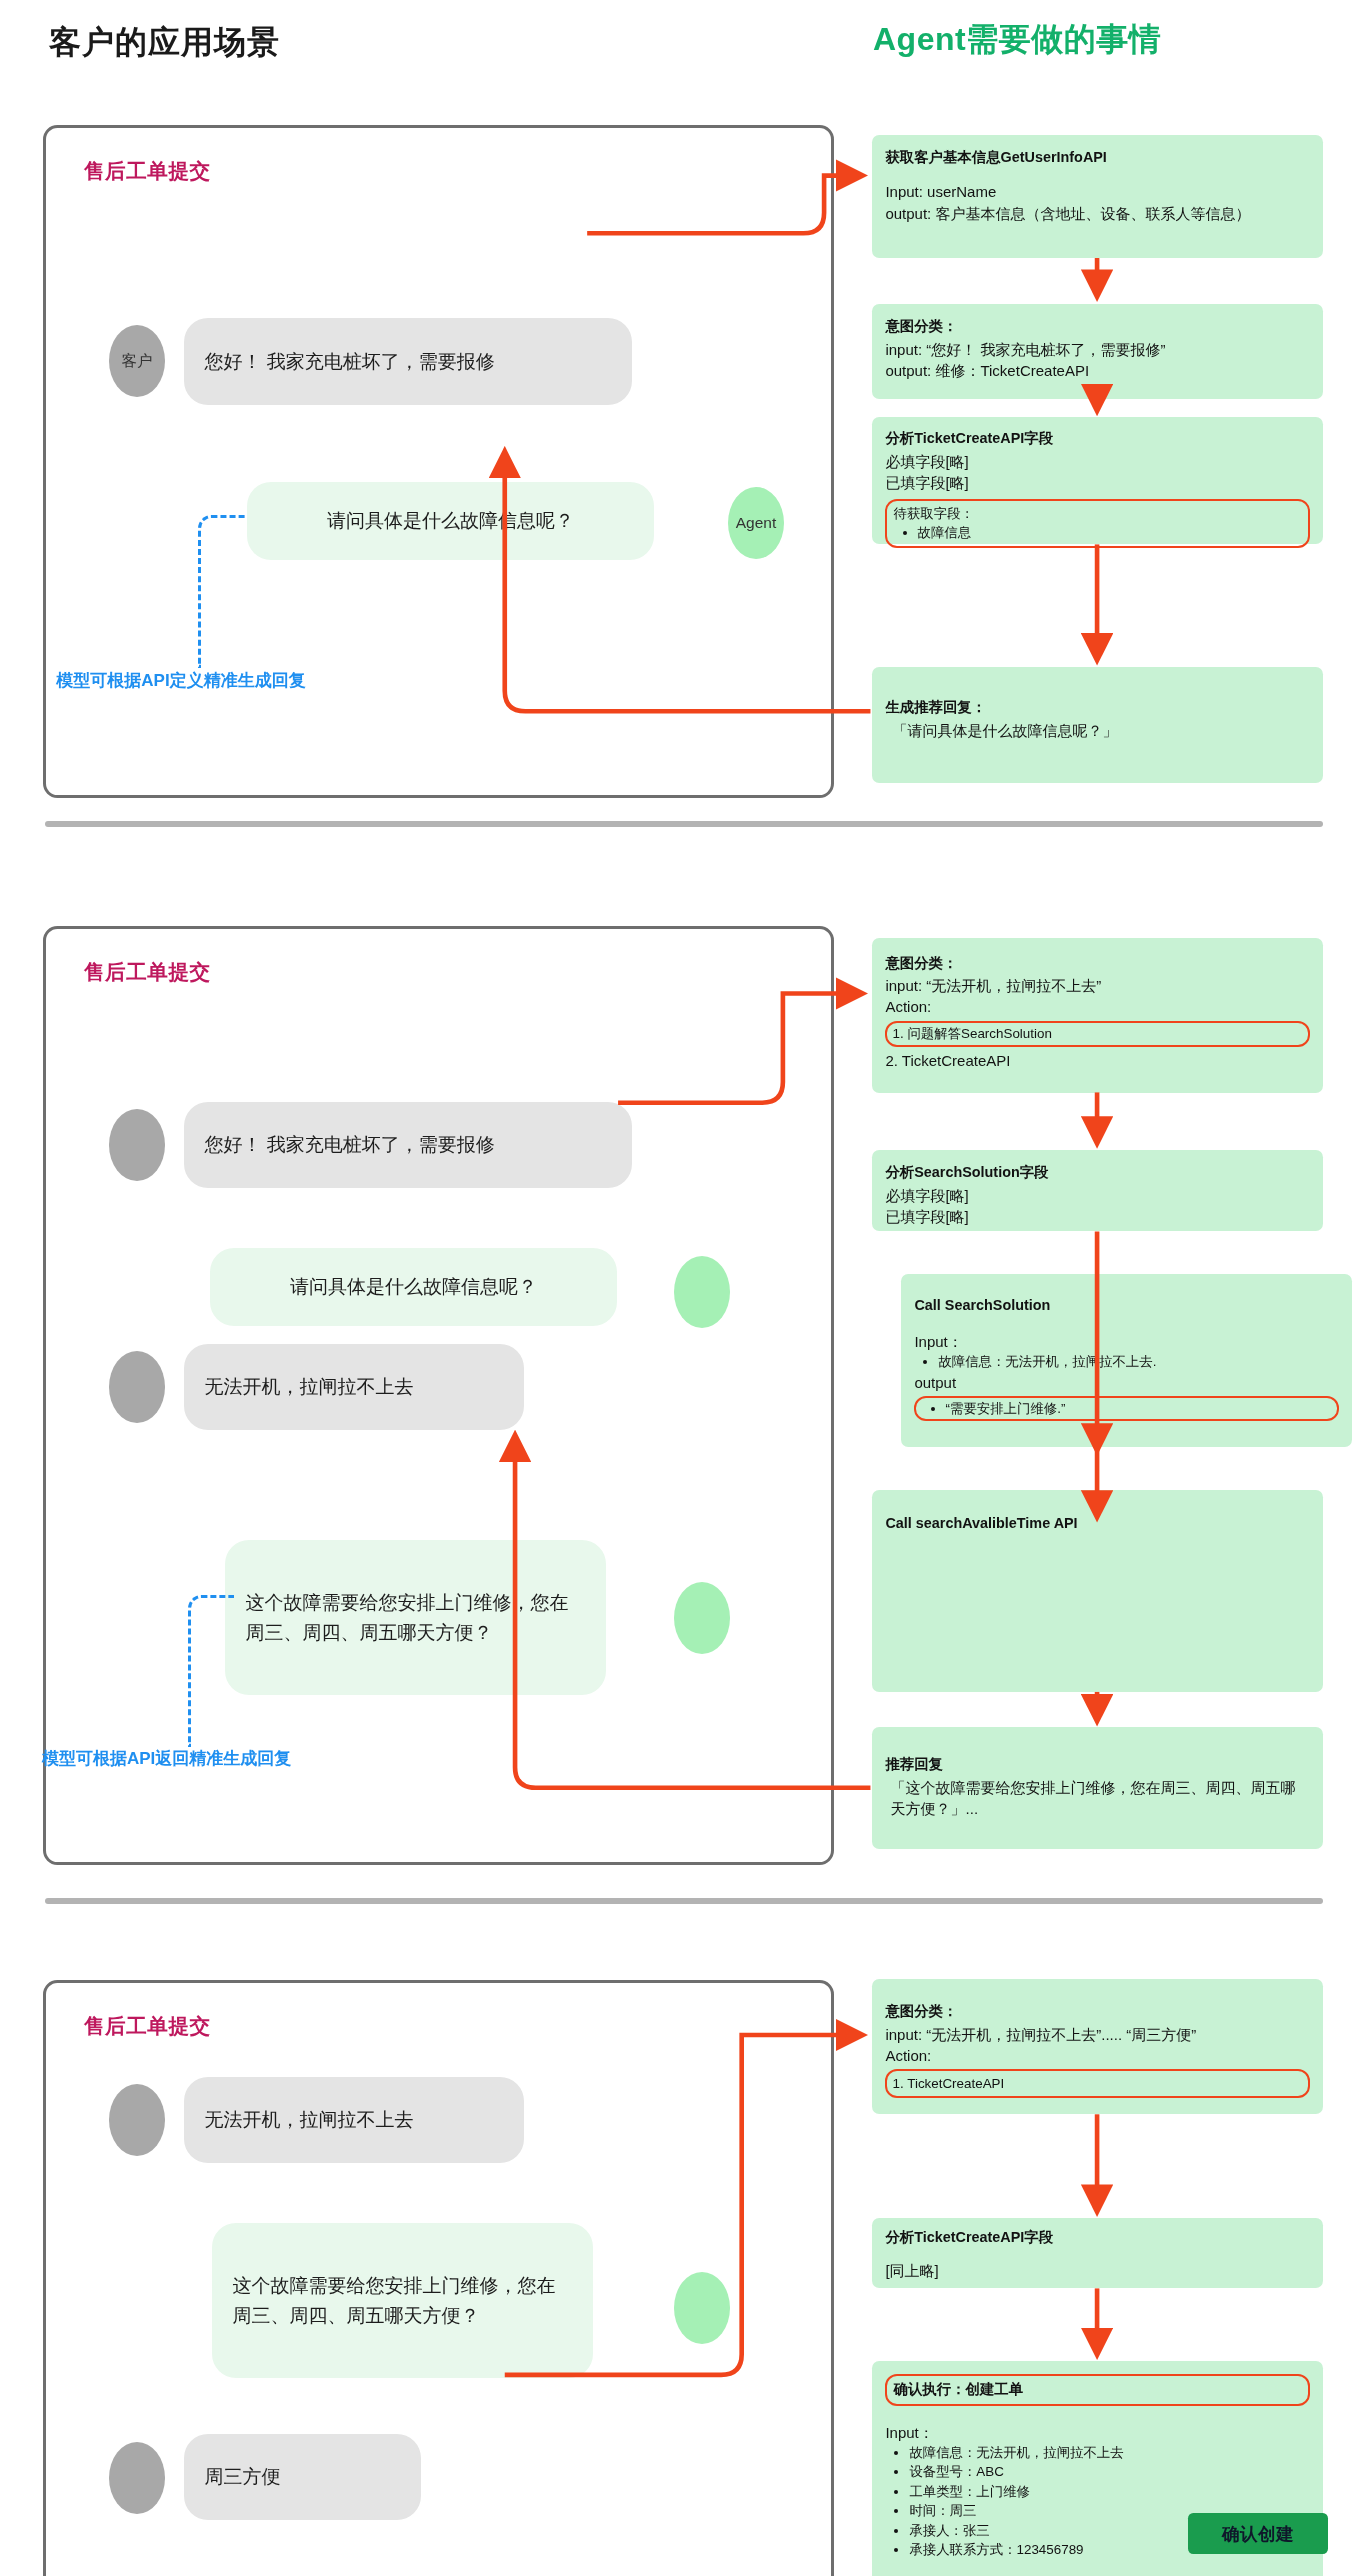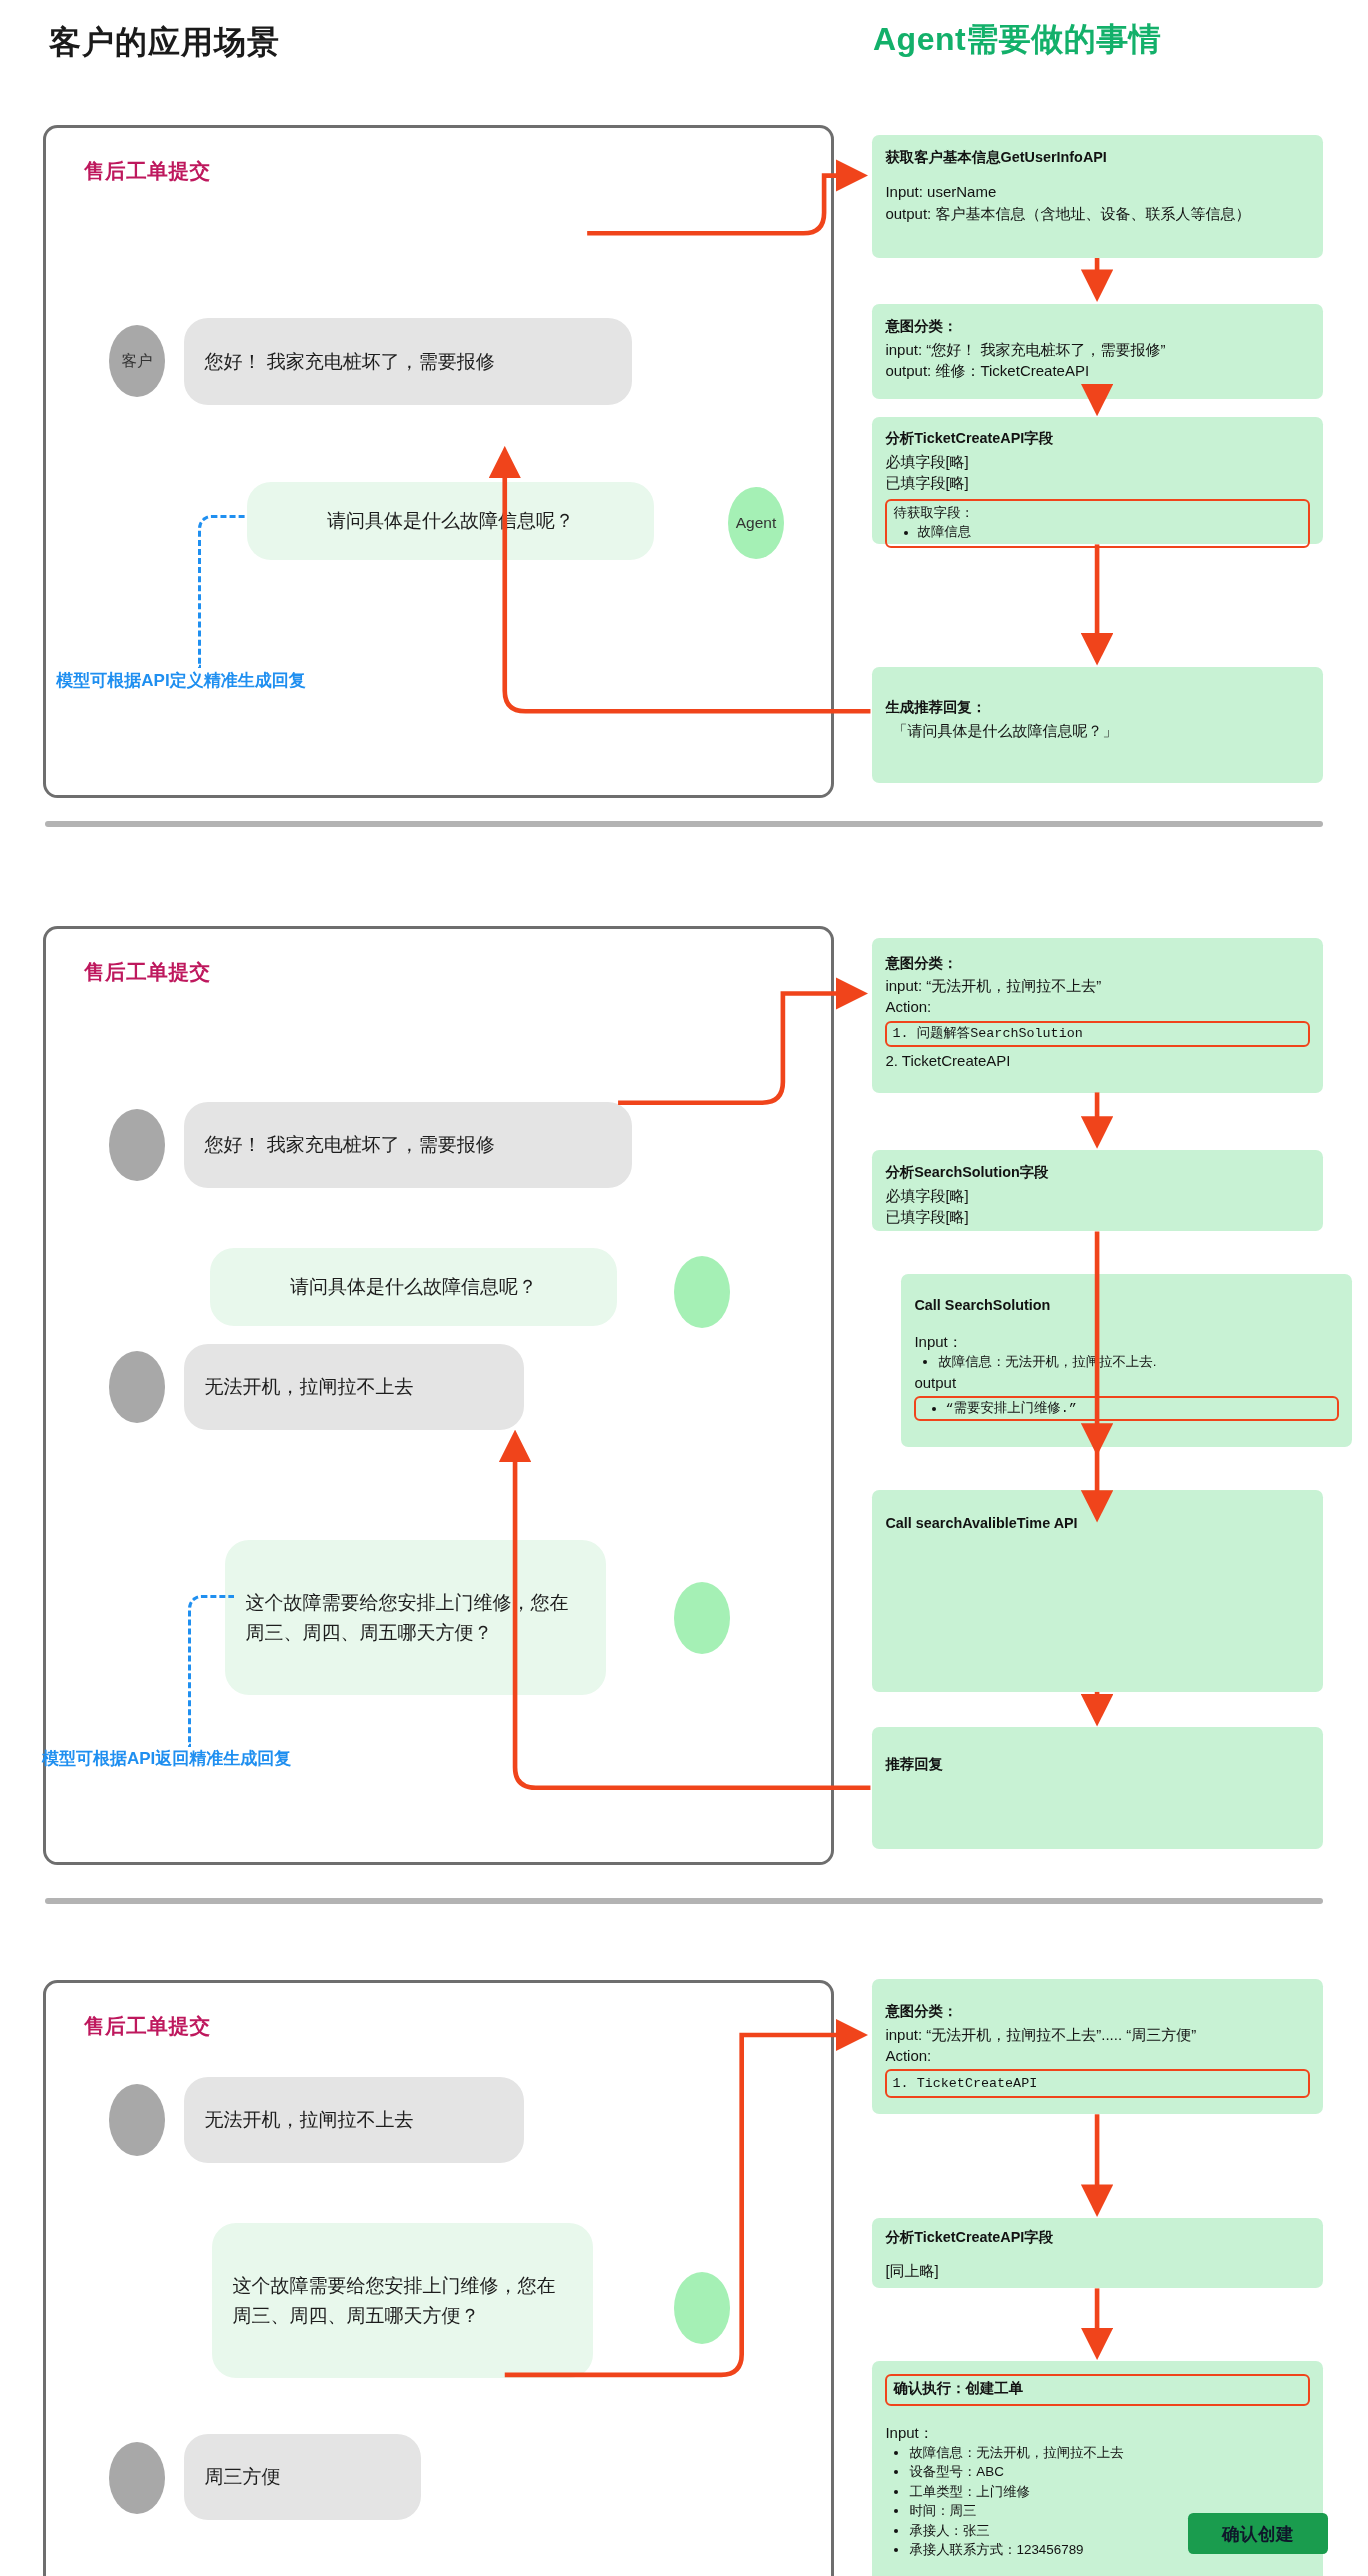--- a/index.html
+++ b/index.html
@@ -62,22 +62,22 @@
     position:absolute;box-sizing:border-box;
     background:#c8f2d4;border-radius:7.2px;
     padding:13.4px 13.4px 11.3px 13.4px;
     color:#121212;
   }
   .card .t{font-size:14.4px;font-weight:bold;line-height:1.35;margin-bottom:2.1px;}
   .card .l{font-size:15px;line-height:1.42;white-space:pre-wrap;}
   .card ul{margin:0;padding-left:24px;}
   .card li{font-size:13.4px;line-height:1.45;}
   .hl{
-    box-sizing:border-box;border:2.6px solid #f0441b;border-radius:6px;
-    padding:3.6px 6.2px;margin:3.1px 0;font-family:Liberation Mono, monospace;
+    box-sizing:border-box;border:2.6px solid #f0441b;border-radius:12px;
+    padding:3.6px 6.2px;margin:3.1px 0;
   }
   .hl .l{font-size:13.4px;}
 
   
   .confirm-btn{
     position:absolute;background:#1a9c4e;color:#0f172a;border-radius:5.2px;
     font-size:17.5px;font-weight:bold;
     display:flex;align-items:center;justify-content:center;
     letter-spacing:0.5px;
   }
@@ -202,20 +202,21 @@
       </ul>
   </div>
 </div>
 
 <div class="card" style="left:872px;top:1490px;width:451px;height:202px;padding-top:24px;">
   <div class="t">Call searchAvalibleTime API</div>
 </div>
 
 <div class="card" style="left:872px;top:1727px;width:451px;height:122px;padding-top:28px;">
   <div class="t">推荐回复</div>
+  <div class="l" style="padding-left:5.2px;">「这个故障需要给您安排上门维修，您在周三、周四、周五哪天方便？」...</div>
 </div>
 
 <div class="abs phone" style="left:43px;top:1980px;width:791px;height:913px;">
   <div class="phone-title">售后工单提交</div>
 
   <div class="avatar user" style="left:63px;top:101px;"></div>
   <div class="bubble user" style="left:138px;top:94px;width:340px;height:86px;">
     <span>无法开机，拉闸拉不上去</span>
   </div>
 

